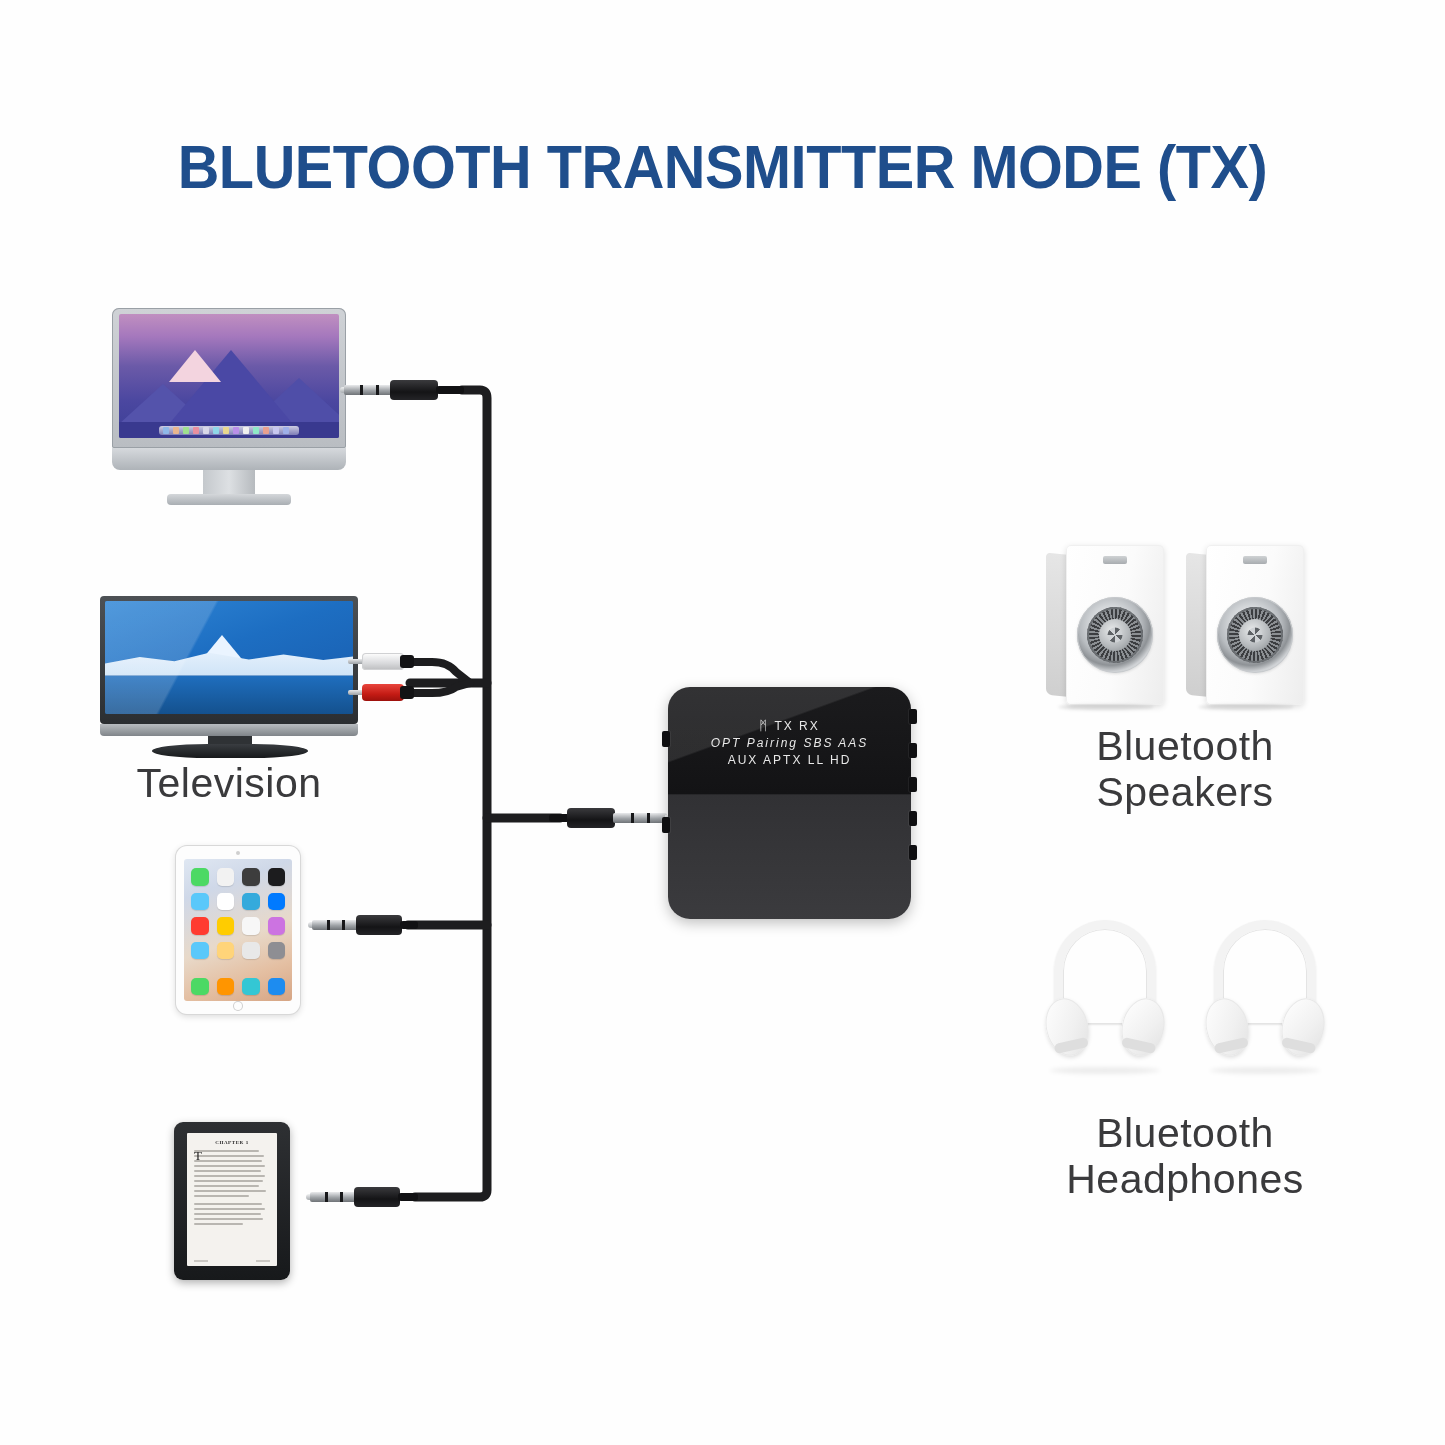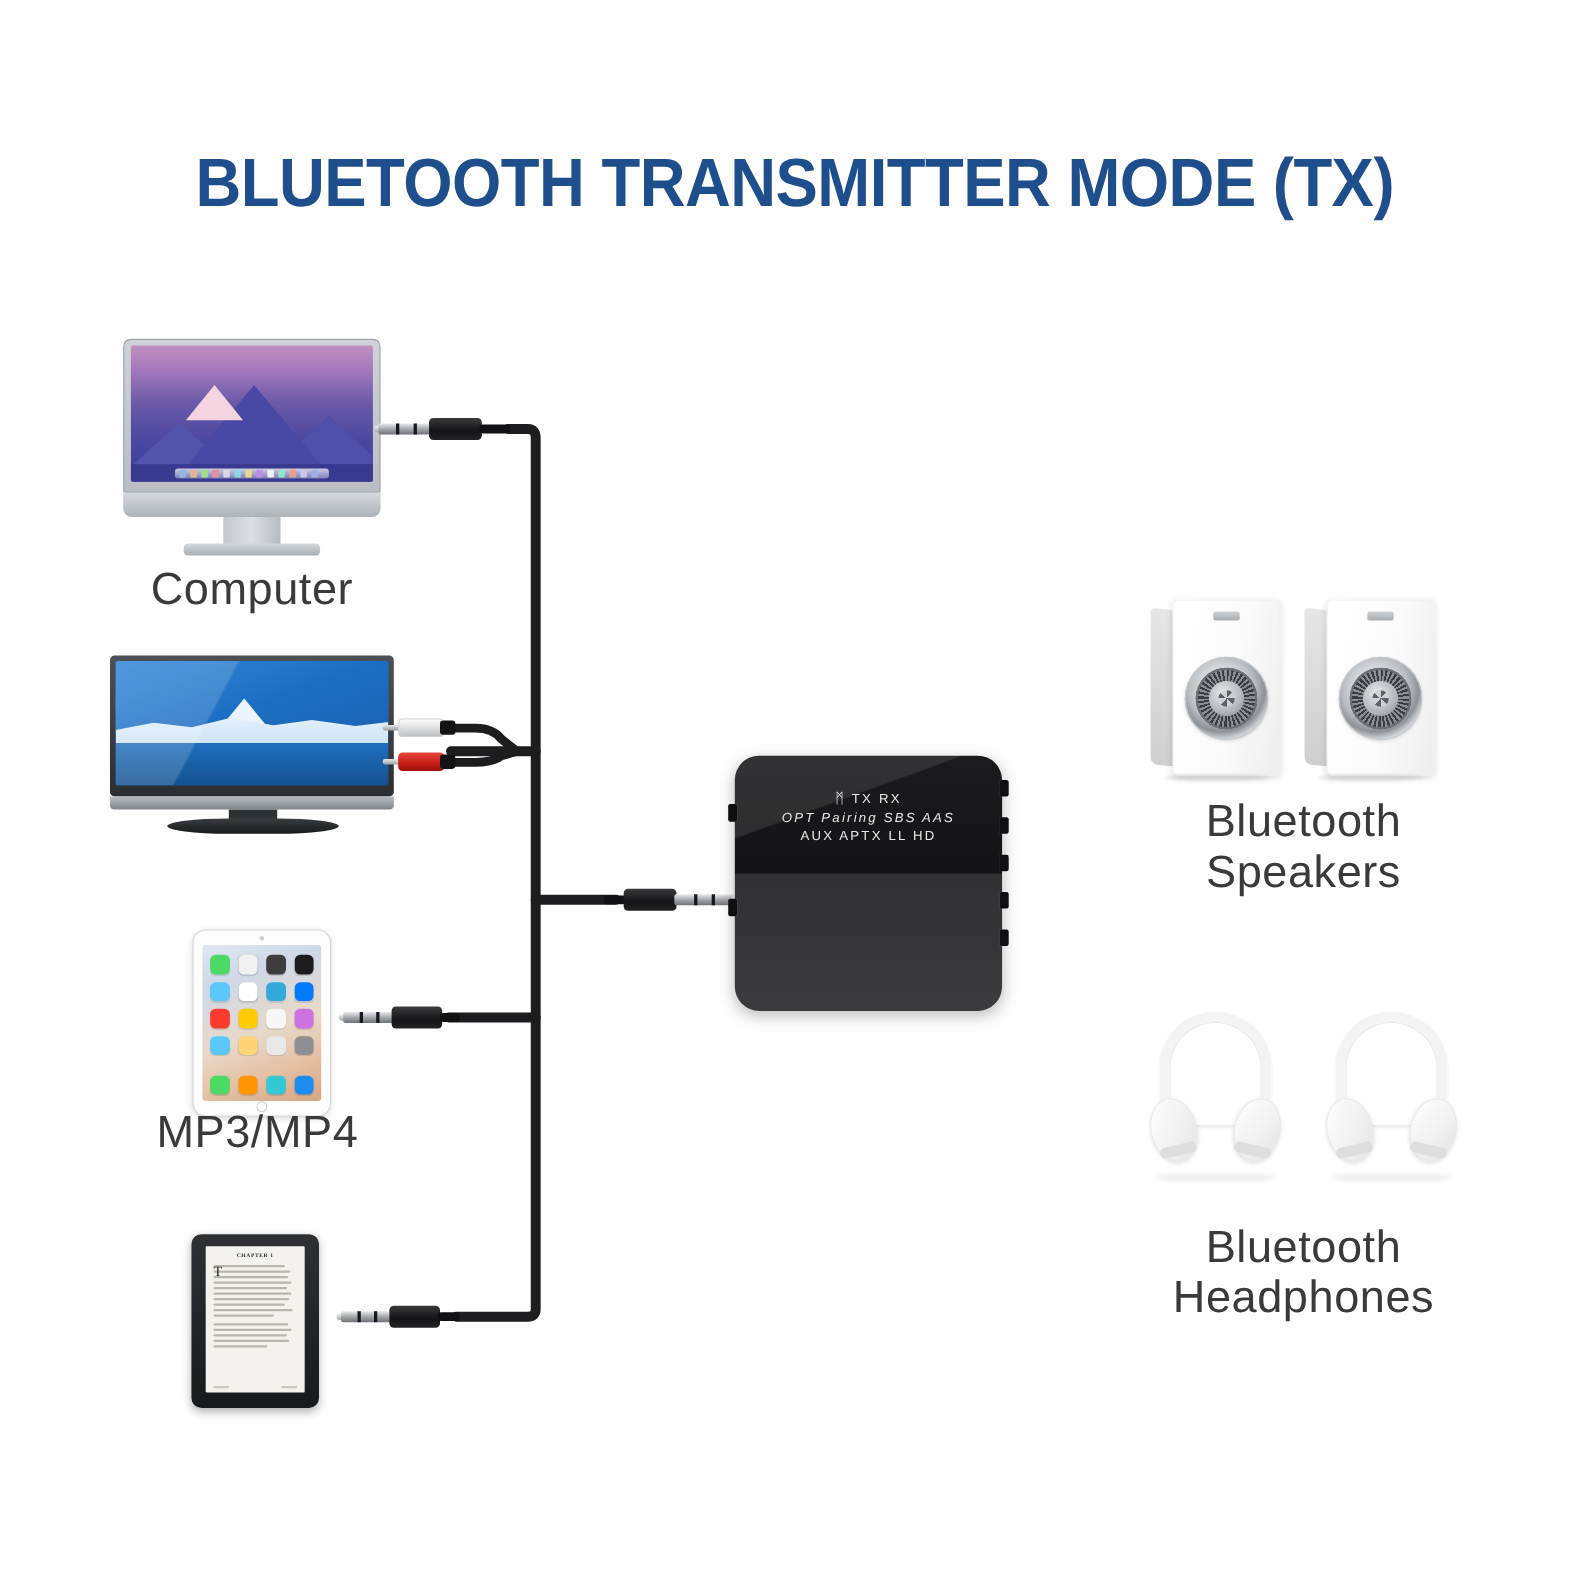--- a/index.html
+++ b/index.html
@@ -223,21 +223,20 @@
           <i style="left:104px;background:#e8a08f"></i>
             <i style="left:114px;background:#c7c7ef"></i>
           <i style="left:124px;background:#9fb0e8"></i>
         </div>
       </div>
     </div>
     <div class="mon-chin"></div>
     <div class="mon-neck"></div>
     <div class="mon-base"></div>
   </div>
-  <div class="devlabel" style="left:64px;top:512px;width:330px;">Computer</div>
 
   <div class="plug" style="left:340px;top:377px;width:124px;">
     <div class="tip" style="left:0;"></div>
     <div class="shaft" style="left:4px;width:48px;"></div>
     <div class="band" style="left:20px;"></div>
     <div class="band" style="left:36px;"></div>
     <div class="barrel" style="left:50px;width:48px;"></div>
     <div class="tail" style="left:96px;width:28px;"></div>
   </div>
 
@@ -247,20 +246,21 @@
       <div class="tv-sky"></div>
       <div class="tv-peak"></div>
       <div class="tv-ridge"></div>
       <div class="tv-water"></div>
       <div class="tv-glare"></div>
     </div>
     <div class="tv-chin"></div>
     <div class="tv-neck"></div>
     <div class="tv-stand"></div>
   </div>
+  <div class="devlabel" style="left:64px;top:760px;width:330px;">Television</div>
 
   <svg style="position:absolute;left:0;top:0;width:1445px;height:1445px;pointer-events:none;">
     <path d="M404 662 L432 662 Q448 662 456 672 L470 683" fill="none" stroke="#1d1d1f" stroke-width="8" stroke-linecap="round"></path>
     <path d="M404 693 L432 693 Q448 693 456 687 L470 683" fill="none" stroke="#1d1d1f" stroke-width="8" stroke-linecap="round"></path>
   </svg>
   <div class="rca white" style="left:348px;top:651px;width:70px;"></div>
   <div class="rca white" style="left:348px;top:651px;width:70px;">
     <div class="pin"></div>
       <div class="collar"></div>
       <div class="cuff"></div>
@@ -295,21 +295,20 @@
       </div>
       <div class="tab-dock">
         <span style="background:#4cd964"></span>
           <span style="background:#ff9500"></span>
         <span style="background:#34c7d4"></span>
           <span style="background:#1d8cf0"></span>
       </div>
     </div>
     <div class="tab-home"></div>
   </div>
-  <div class="devlabel" style="left:64px;top:1006px;width:340px;">MP3/MP4</div>
 
   <div class="plug" style="left:308px;top:912px;width:110px;">
     <div class="tip" style="left:0;"></div>
     <div class="shaft" style="left:4px;width:46px;"></div>
     <div class="band" style="left:19px;"></div>
     <div class="band" style="left:34px;"></div>
     <div class="barrel" style="left:48px;width:46px;"></div>
     <div class="tail" style="left:92px;width:18px;"></div>
   </div>
 

